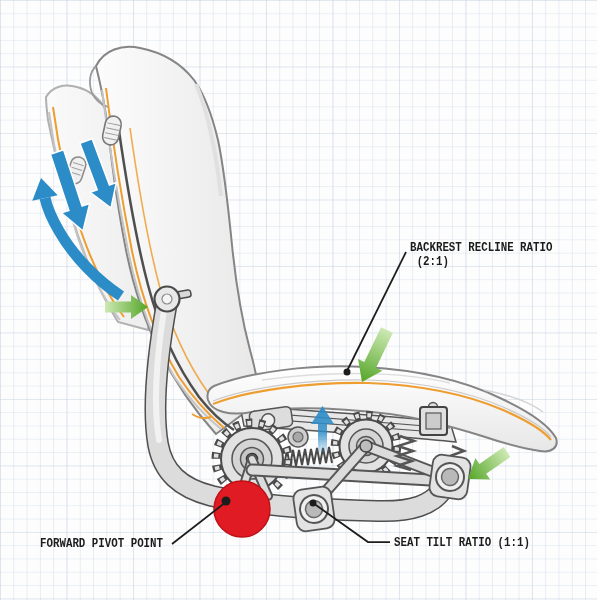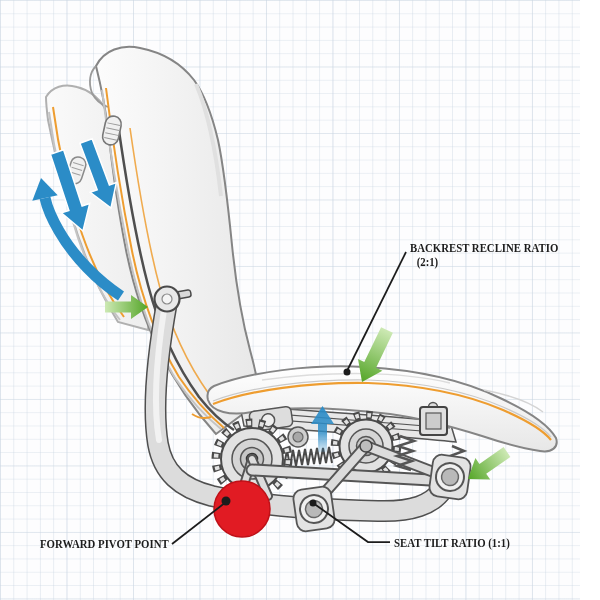--- a/index.html
+++ b/index.html
@@ -5,21 +5,22 @@
   html,body{margin:0;padding:0;background:#fff;}
   .stage{
     position:relative;width:580px;height:600px;overflow:hidden;
     background-color:var(--c-background,#fdfdfe);
     background-image:
       linear-gradient(to right, rgba(205,216,228,.45) 1px, transparent 1px),
       linear-gradient(to bottom, rgba(205,216,228,.38) 1px, transparent 1px),
       linear-gradient(to right, rgba(198,210,224,.35) 1px, transparent 1px),
       linear-gradient(to bottom, rgba(198,210,224,.30) 1px, transparent 1px);
     background-size:13.3px 13.3px,13.3px 13.3px,66.5px 66.5px,66.5px 66.5px;
-    font-family:Liberation Serif, serif;
+    font-family:Liberation Mono, monospace;
+    padding-left:17px;
   }
   svg{position:absolute;left:0;top:0;}
   .diagram-label{
     position:absolute;
     color:var(--c-label-text,#1c1c1c);
     font-size:13px;font-weight:700;line-height:14px;
     letter-spacing:0px;white-space:nowrap;
     transform:scaleX(.83);transform-origin:left top;
   }
   .diagram-label .ratio-line{display:block;margin-left:8px;}

